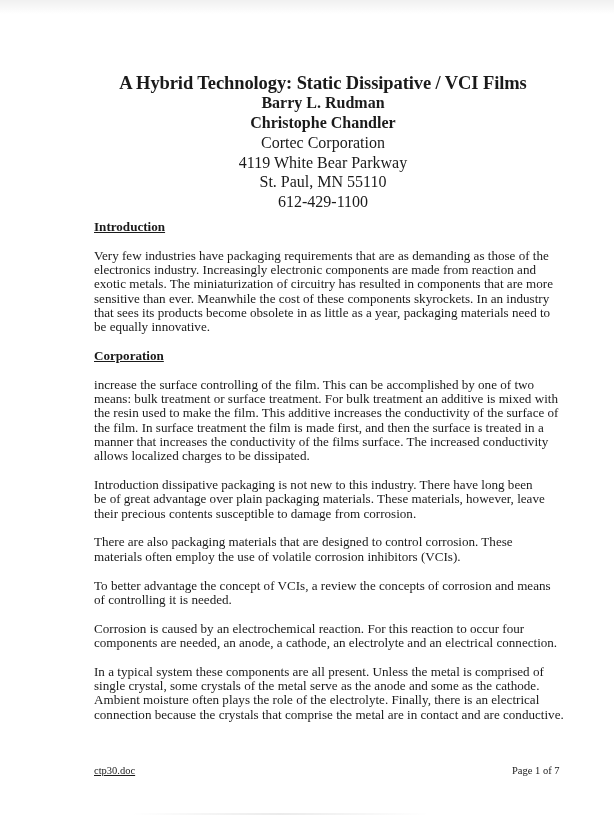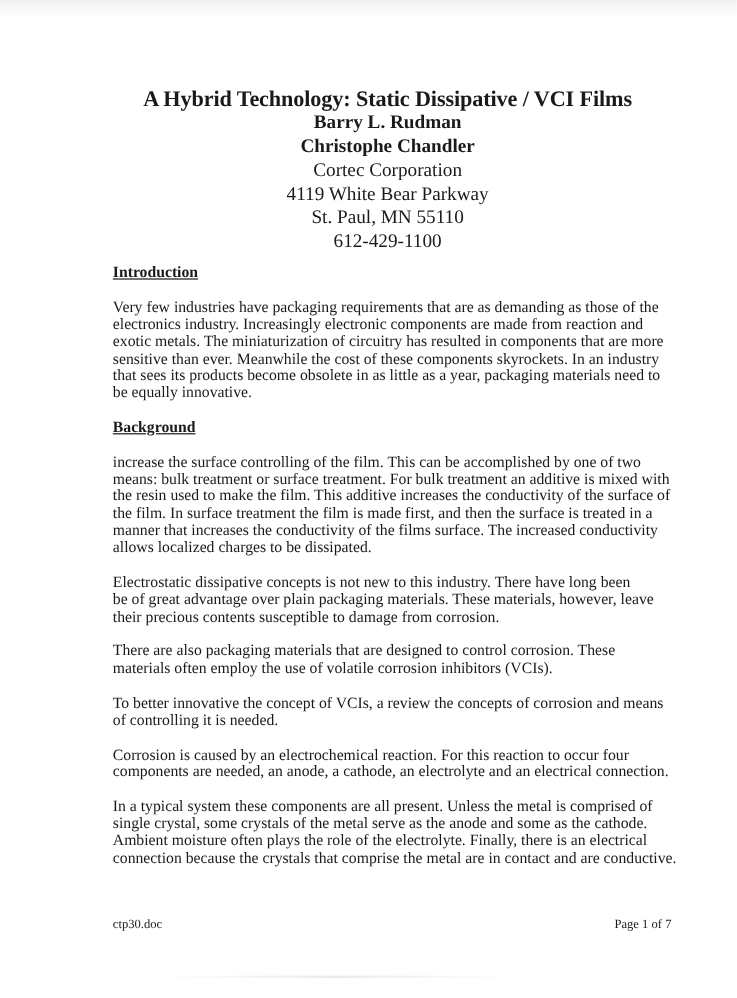--- a/index.html
+++ b/index.html
@@ -72,20 +72,21 @@
     }
     .para .line {
       display: block;
       white-space: nowrap;
     }
     .footer-left {
       position: absolute;
       left: 94px;
       top: 765px;
       font-size: 10.5px;
+      text-decoration: underline;
     }
     .footer-right {
       position: absolute;
       left: 512px;
       top: 765px;
       font-size: 10.5px;
     }
   </style>
 </head>
 <body>
@@ -107,40 +108,40 @@
   <div class="section-heading">Introduction</div>
   <div class="para">
     <span class="line">Very few industries have packaging requirements that are as demanding as those of the</span>
     <span class="line">electronics industry.  Increasingly electronic components are made from reaction and</span>
     <span class="line">exotic metals.  The miniaturization of circuitry has resulted in components that are more</span>
     <span class="line">sensitive than ever.  Meanwhile the cost of these components skyrockets.  In an industry</span>
     <span class="line">that sees its products become obsolete in as little as a year, packaging materials need to</span>
     <span class="line">be equally innovative.</span>
   </div>
 
-  <div class="section-heading">Background</div>
+  <div class="section-heading">Corporation</div>
   <div class="para">
     <span class="line">increase the surface controlling of the film.  This can be accomplished by one of two</span>
     <span class="line">means: bulk treatment or surface treatment.  For bulk treatment an additive is mixed with</span>
     <span class="line">the resin used to make the film.  This additive increases the conductivity of the surface of</span>
     <span class="line">the film.  In surface treatment the film is made first, and then the surface is treated in a</span>
     <span class="line">manner that increases the conductivity of the films surface.  The increased conductivity</span>
     <span class="line">allows localized charges to be dissipated.</span>
   </div>
   <div class="para">
-    <span class="line">Electrostatic dissipative concepts is not new to this industry.  There have long been</span>
+    <span class="line">Introduction dissipative packaging is not new to this industry.  There have long been</span>
     <span class="line">be of great advantage over plain packaging materials.  These materials, however, leave</span>
     <span class="line">their precious contents susceptible to damage from corrosion.</span>
   </div>
   <div class="para">
     <span class="line">There are also packaging materials that are designed to control corrosion.  These</span>
     <span class="line">materials often employ the use of volatile corrosion inhibitors (VCIs).</span>
   </div>
   <div class="para">
-    <span class="line">To better innovative the concept of VCIs, a review the concepts of corrosion and means</span>
+    <span class="line">To better advantage the concept of VCIs, a review the concepts of corrosion and means</span>
     <span class="line">of controlling it is needed.</span>
   </div>
   <div class="para">
     <span class="line">Corrosion is caused by an electrochemical reaction.  For this reaction to occur four</span>
     <span class="line">components are needed, an anode, a cathode, an electrolyte and an electrical connection.</span>
   </div>
   <div class="para">
     <span class="line">In a typical system these components are all present.  Unless the metal is comprised of</span>
     <span class="line">single crystal, some crystals of the metal serve as the anode and some as the cathode.</span>
     <span class="line">Ambient moisture often plays the role of the electrolyte. Finally, there is an electrical</span>

